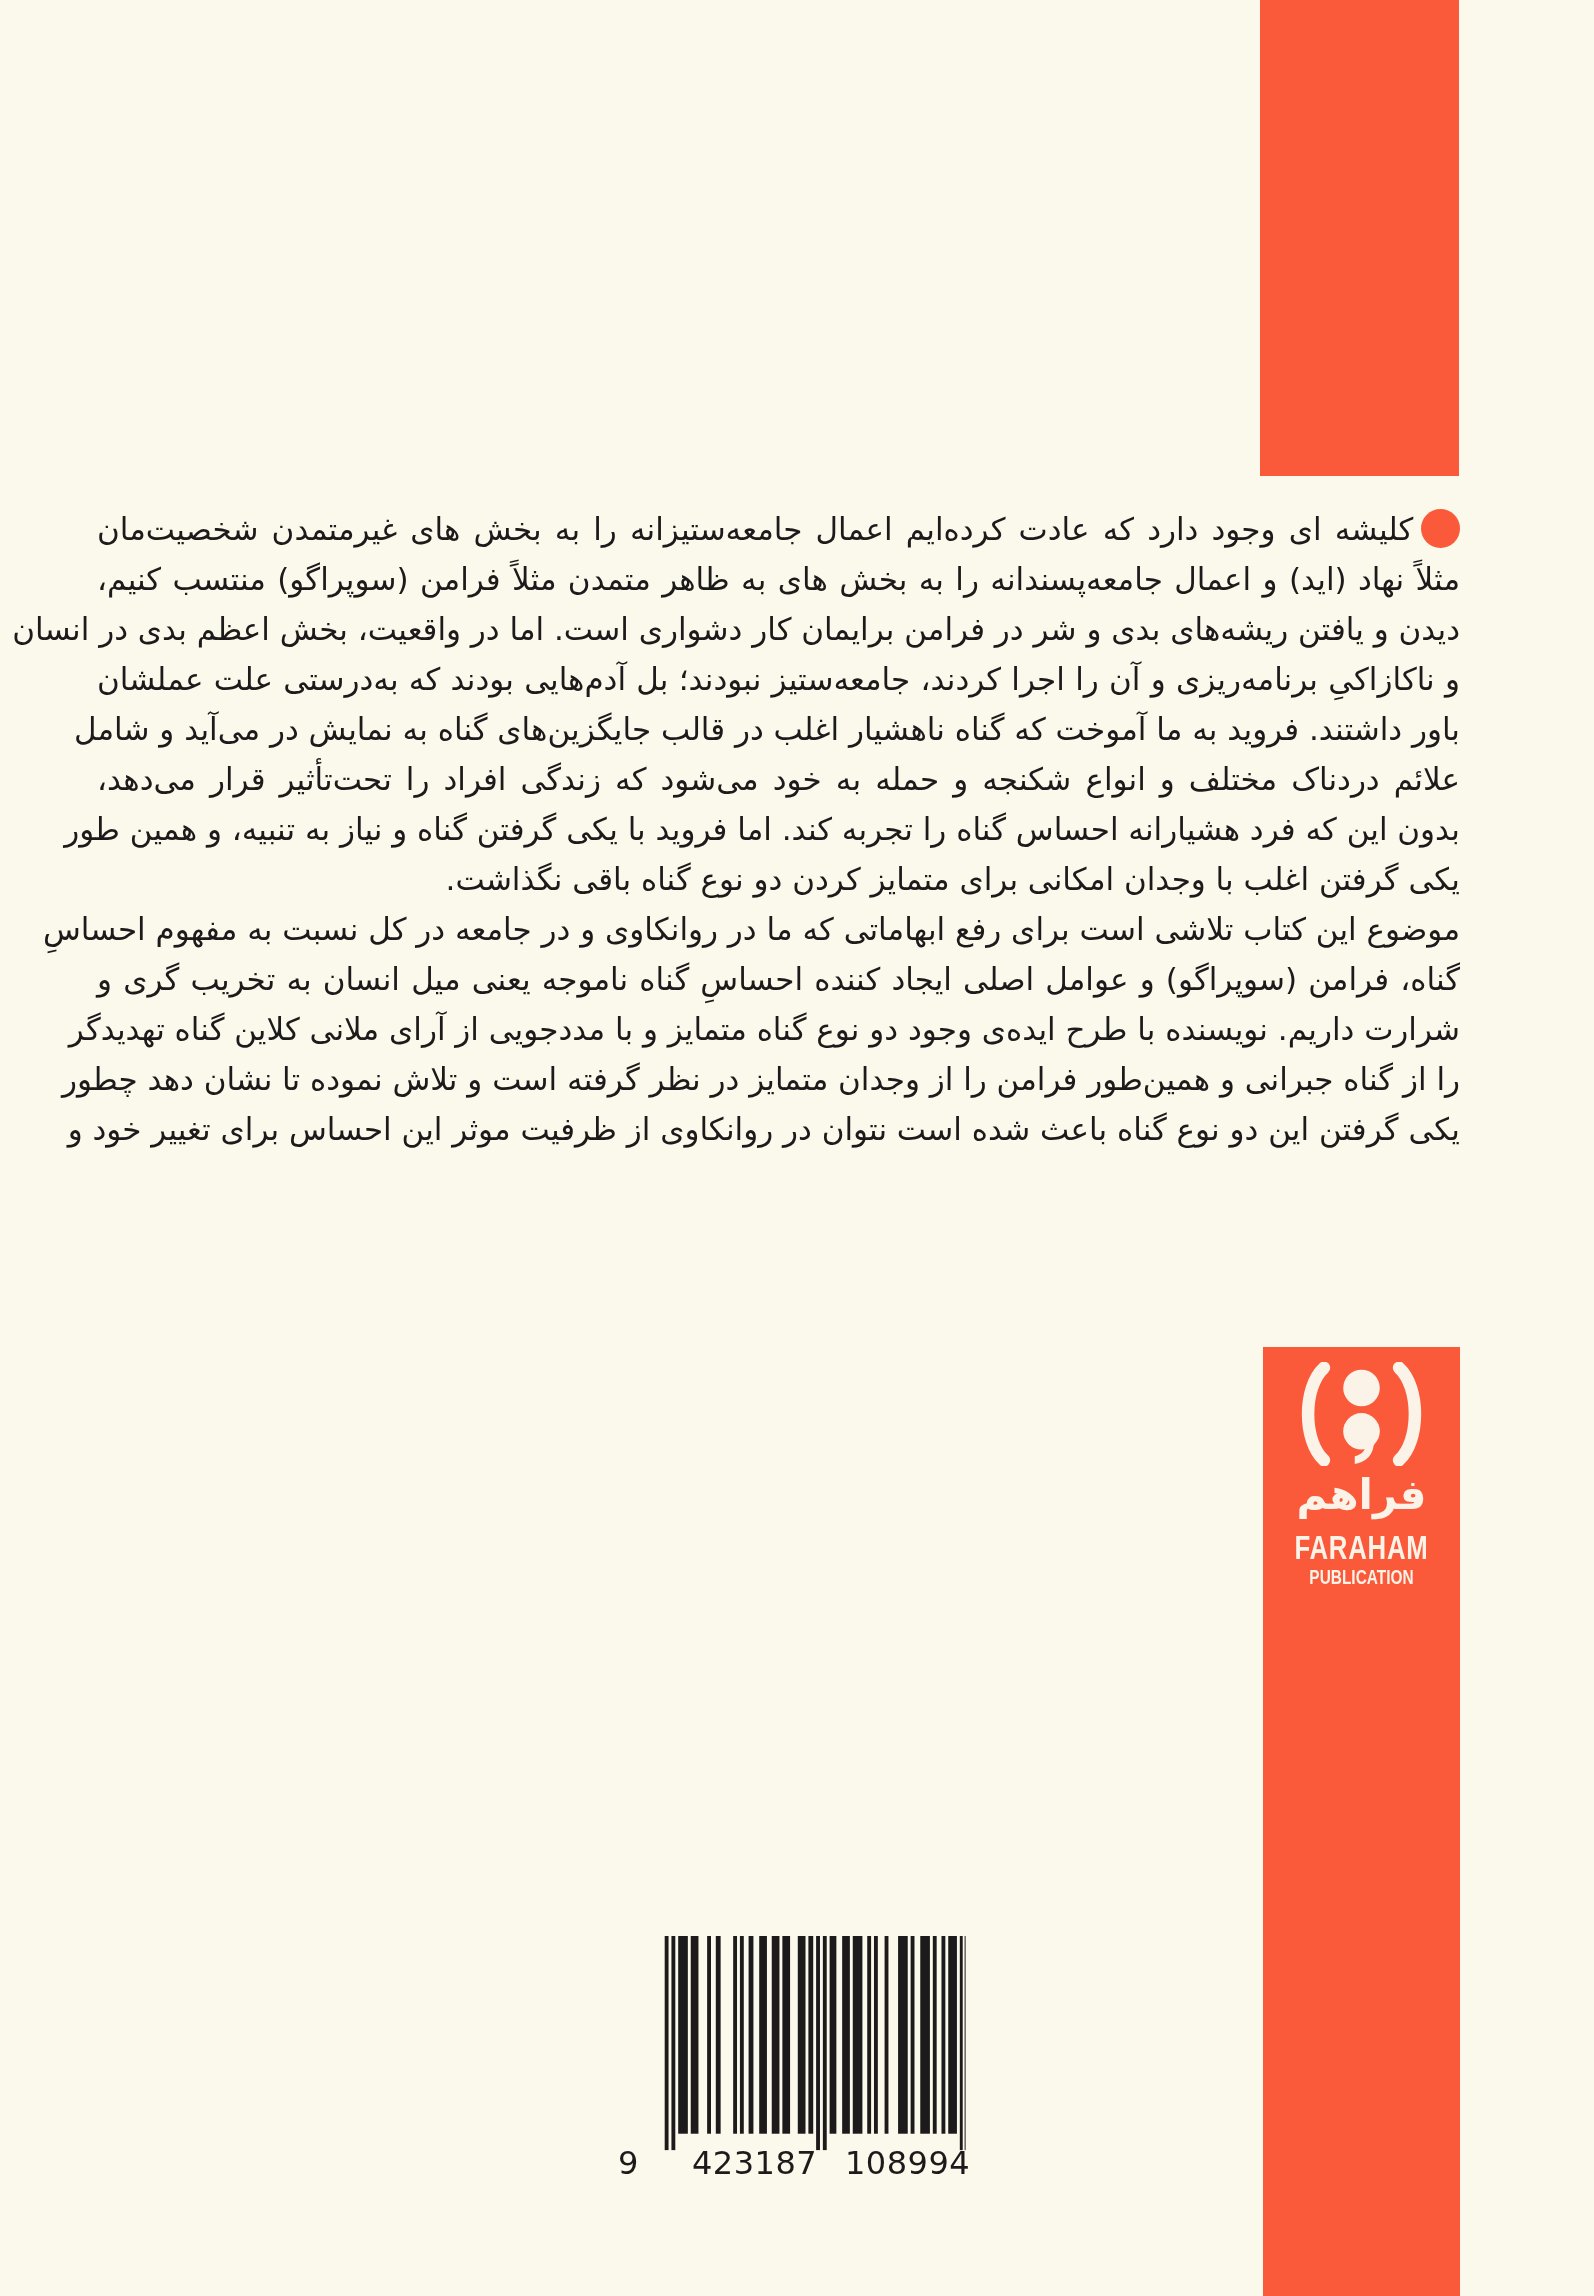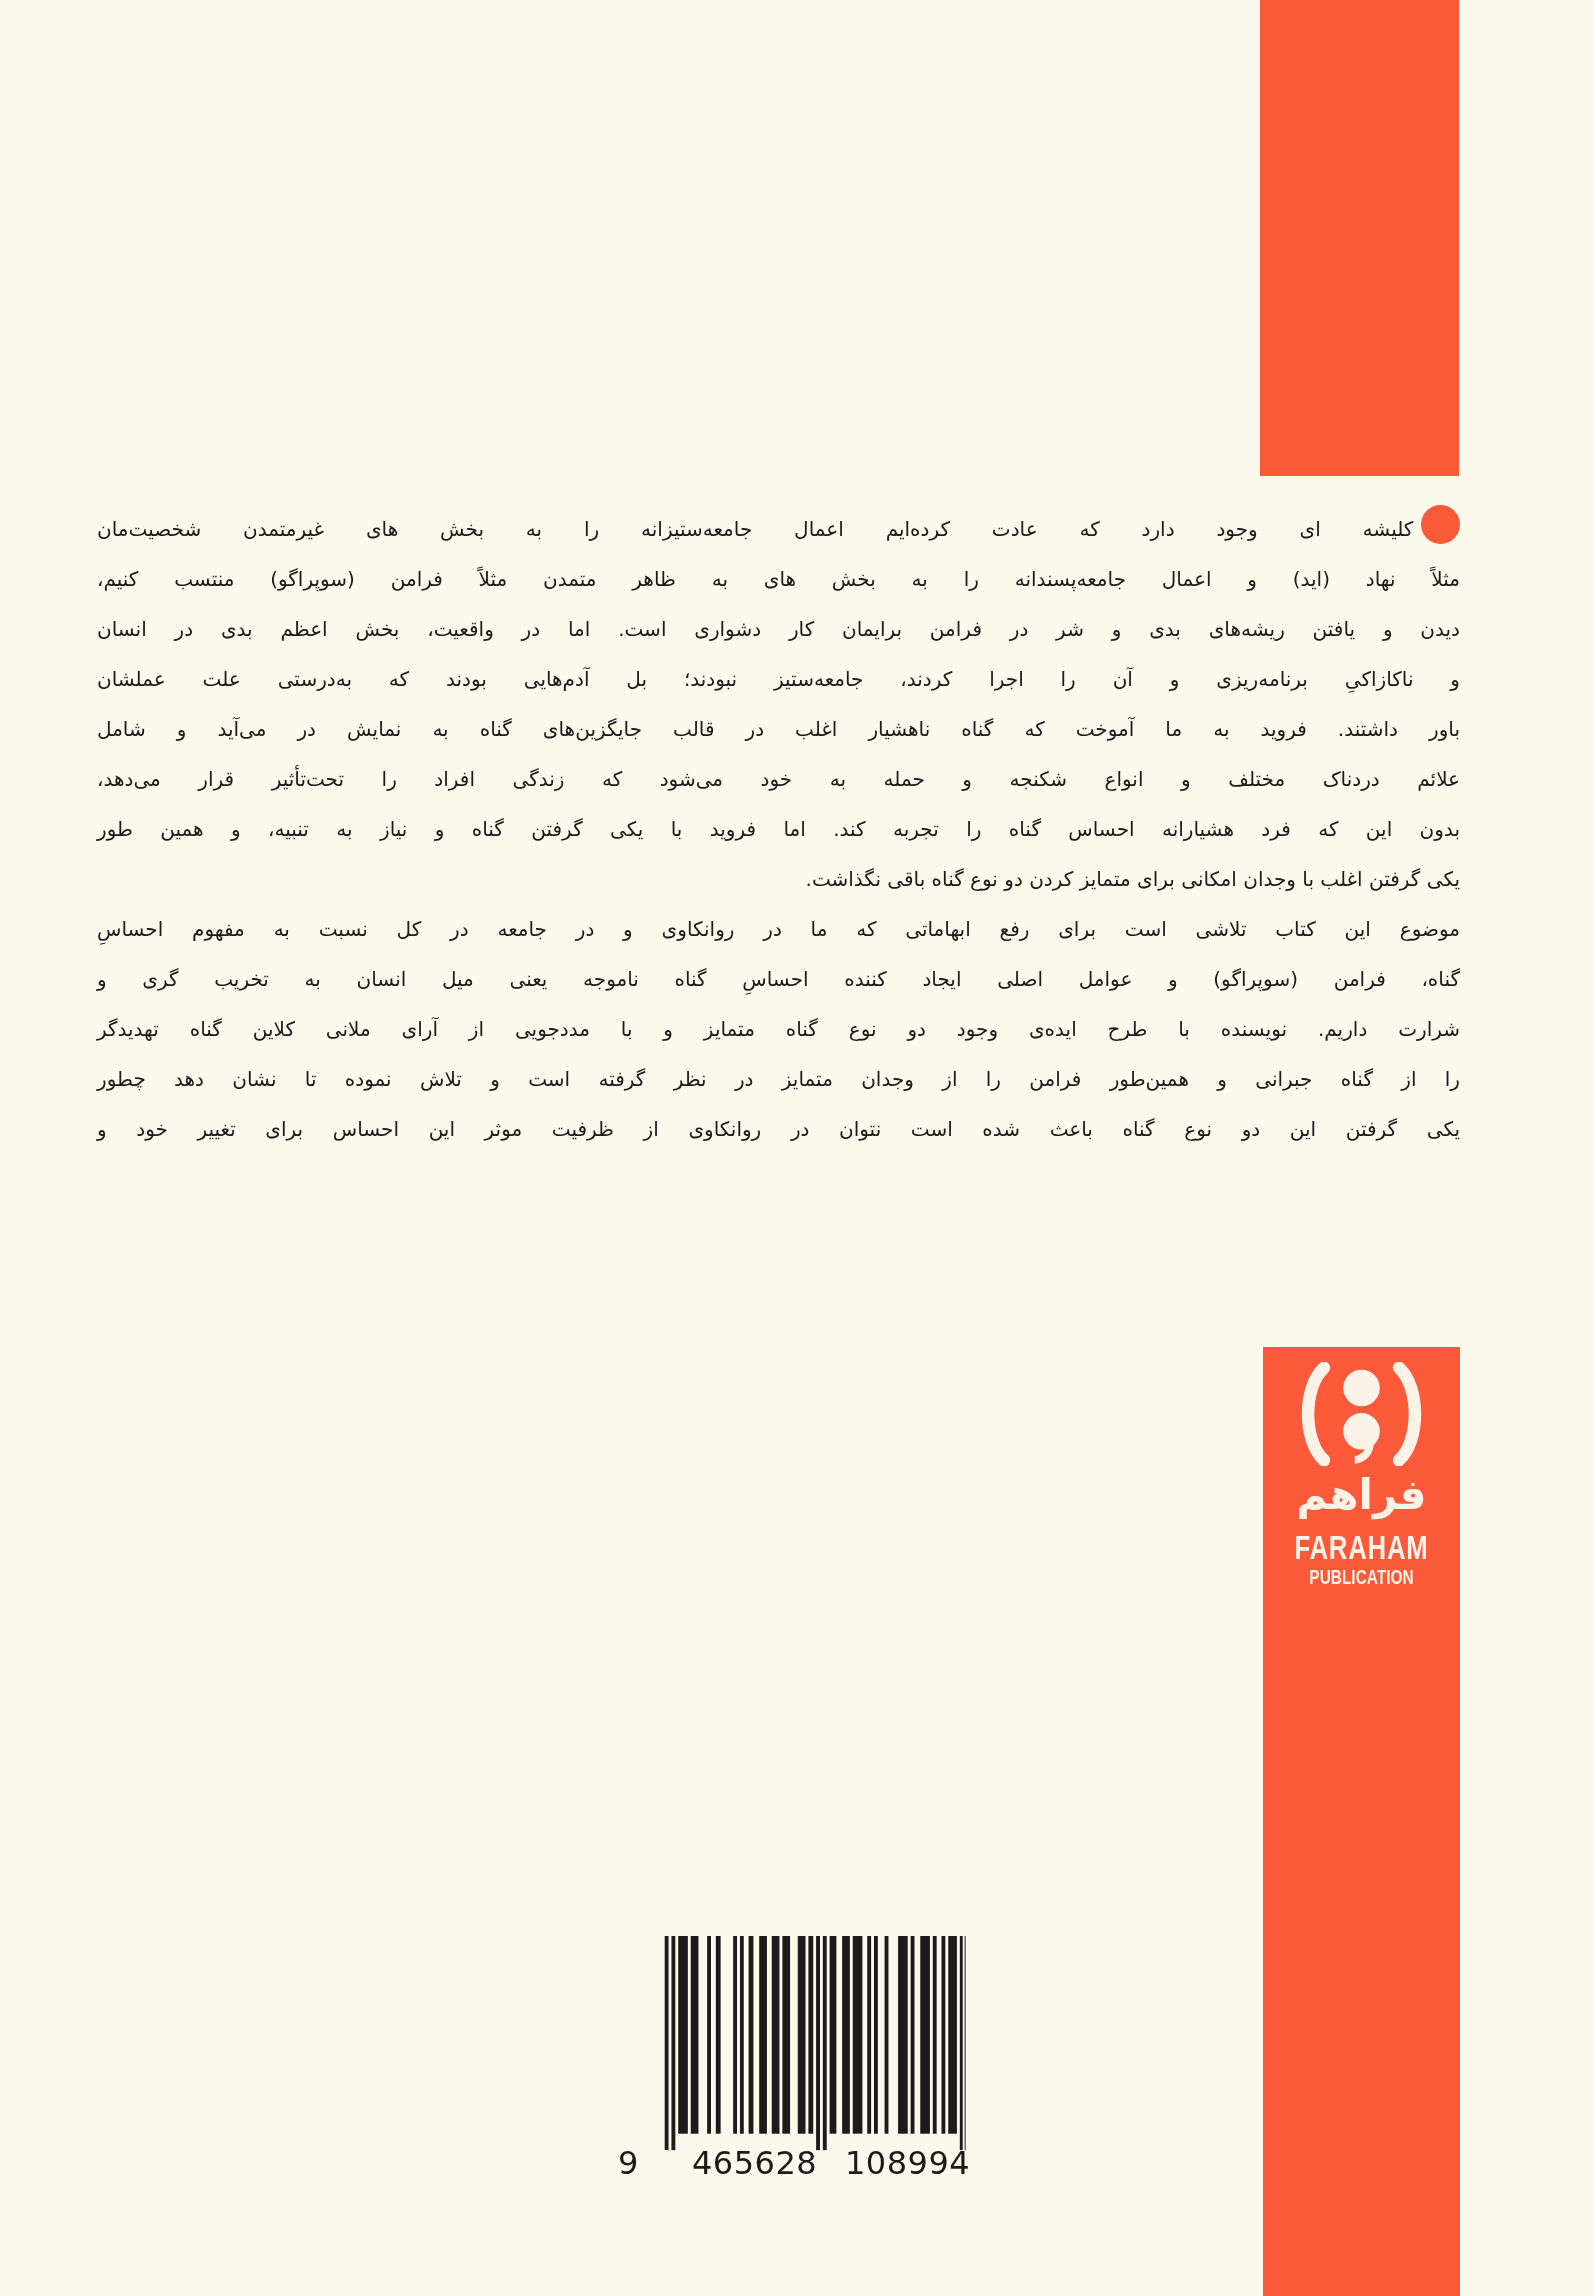--- a/index.html
+++ b/index.html
@@ -12,21 +12,21 @@
       position: absolute; left: 1260px; top: 0; width: 199px; height: 476px;
       background: #fb5a3a;
     }
     .band-bottom {
       position: absolute; left: 1263px; top: 1347px; width: 197px; height: 950px;
       background: #fb5a3a;
     }
     .text-block {
       position: absolute; left: 97px; top: 504px; width: 1363px;
       direction: rtl; text-align: justify; text-align-last: right;
-      color: #1c1a1a; font-size: 20px; line-height: 50px;
+      color: #1c1a1a; font-size: 31px; line-height: 50px;
     }
     .text-block p { margin: 0; }
     .text-block .line { display: block; white-space: nowrap; text-align-last: justify; text-align: justify; }
     .text-block .line.last { text-align-last: right; }
     .dot {
       display: inline-block; width: 39px; height: 39px; border-radius: 50%;
       background: #fb5a3a; vertical-align: -7.7px;
     }
     .dot.start { margin-left: 7.7px; }
     .dot.end { margin-right: 7.7px; }
@@ -123,17 +123,17 @@
       <rect x="303" y="0" width="4" height="205"></rect>
     <rect x="313" y="0" width="10" height="205"></rect>
       <rect x="326" y="0" width="4" height="205"></rect>
     <rect x="335" y="0" width="4" height="205"></rect>
       <rect x="342" y="0" width="9" height="205"></rect>
     <rect x="354" y="0" width="3" height="222"></rect>
       <rect x="359" y="0" width="1" height="222"></rect>
   </svg>
   <div class="digits">
     <span class="d1">9</span>
-    <span class="d2">465628</span>
+    <span class="d2">423187</span>
     <span class="d3">108994</span>
   </div>
 </div>
 
 
 </body></html>

